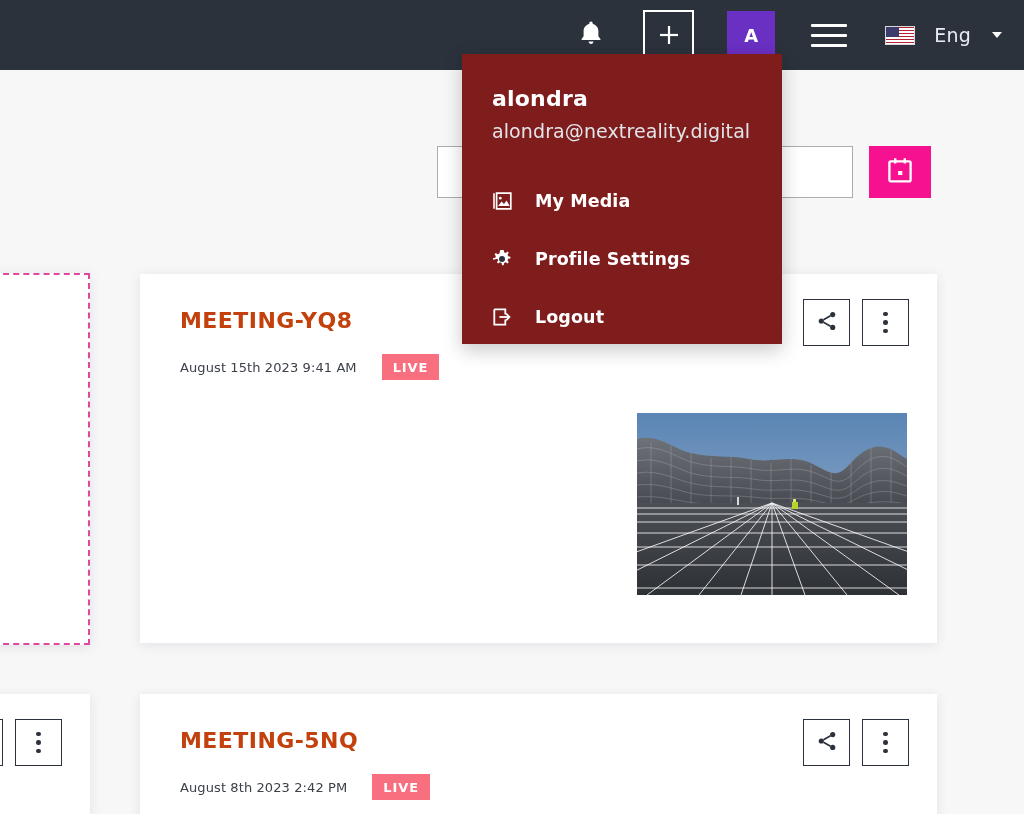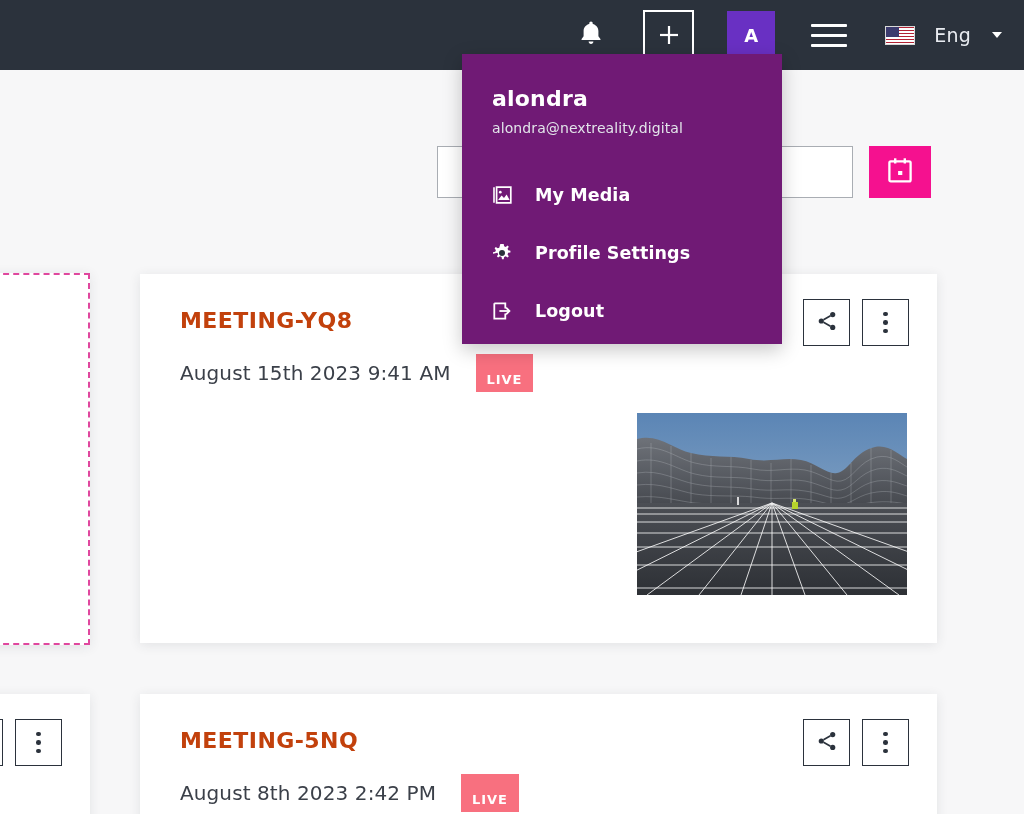--- a/index.html
+++ b/index.html
@@ -118,37 +118,37 @@
     margin-left: 2px;
   }
 
   
   .dropdown {
     position: absolute;
     top: 54px;
     left: 462px;
     width: 320px;
     height: 290px;
-    background: #701a75;
+    background: #7f1d1d;
     z-index: 60;
     box-shadow: 0 6px 18px rgba(0,0,0,.22);
   }
   .dd-user {
     padding: 32px 30px 0 30px;
   }
   .dd-name {
     color: #ffffff;
     font-size: 22px;
     font-weight: bold;
     letter-spacing: .2px;
     line-height: 1.15;
   }
   .dd-email {
     color: #e2e5ea;
-    font-size: 14px;
+    font-size: 19px;
     margin-top: 9px;
     letter-spacing: .1px;
   }
   .dd-menu {
     margin-top: 30px;
   }
   .dd-item {
     display: flex;
     align-items: center;
     gap: 21px;
@@ -229,31 +229,31 @@
   }
   .card-meta {
     position: absolute;
     left: 40px;
     top: 80px;
     display: flex;
     align-items: center;
     gap: 25px;
   }
   .card-date {
-    font-size: 20px;
+    font-size: 13px;
     color: #3b4049;
     letter-spacing: .1px;
   }
   .badge-live {
     background: #f8707f;
     color: #ffffff;
     font-size: 13px;
     font-weight: bold;
     letter-spacing: .9px;
-    padding: 19px 11px 6px 11px;
+    padding: 7px 11px 6px 11px;
     line-height: 1;
   }
 
   .card-actions {
     position: absolute;
     top: 25px;
     right: 28px;
     display: flex;
     gap: 12px;
   }

